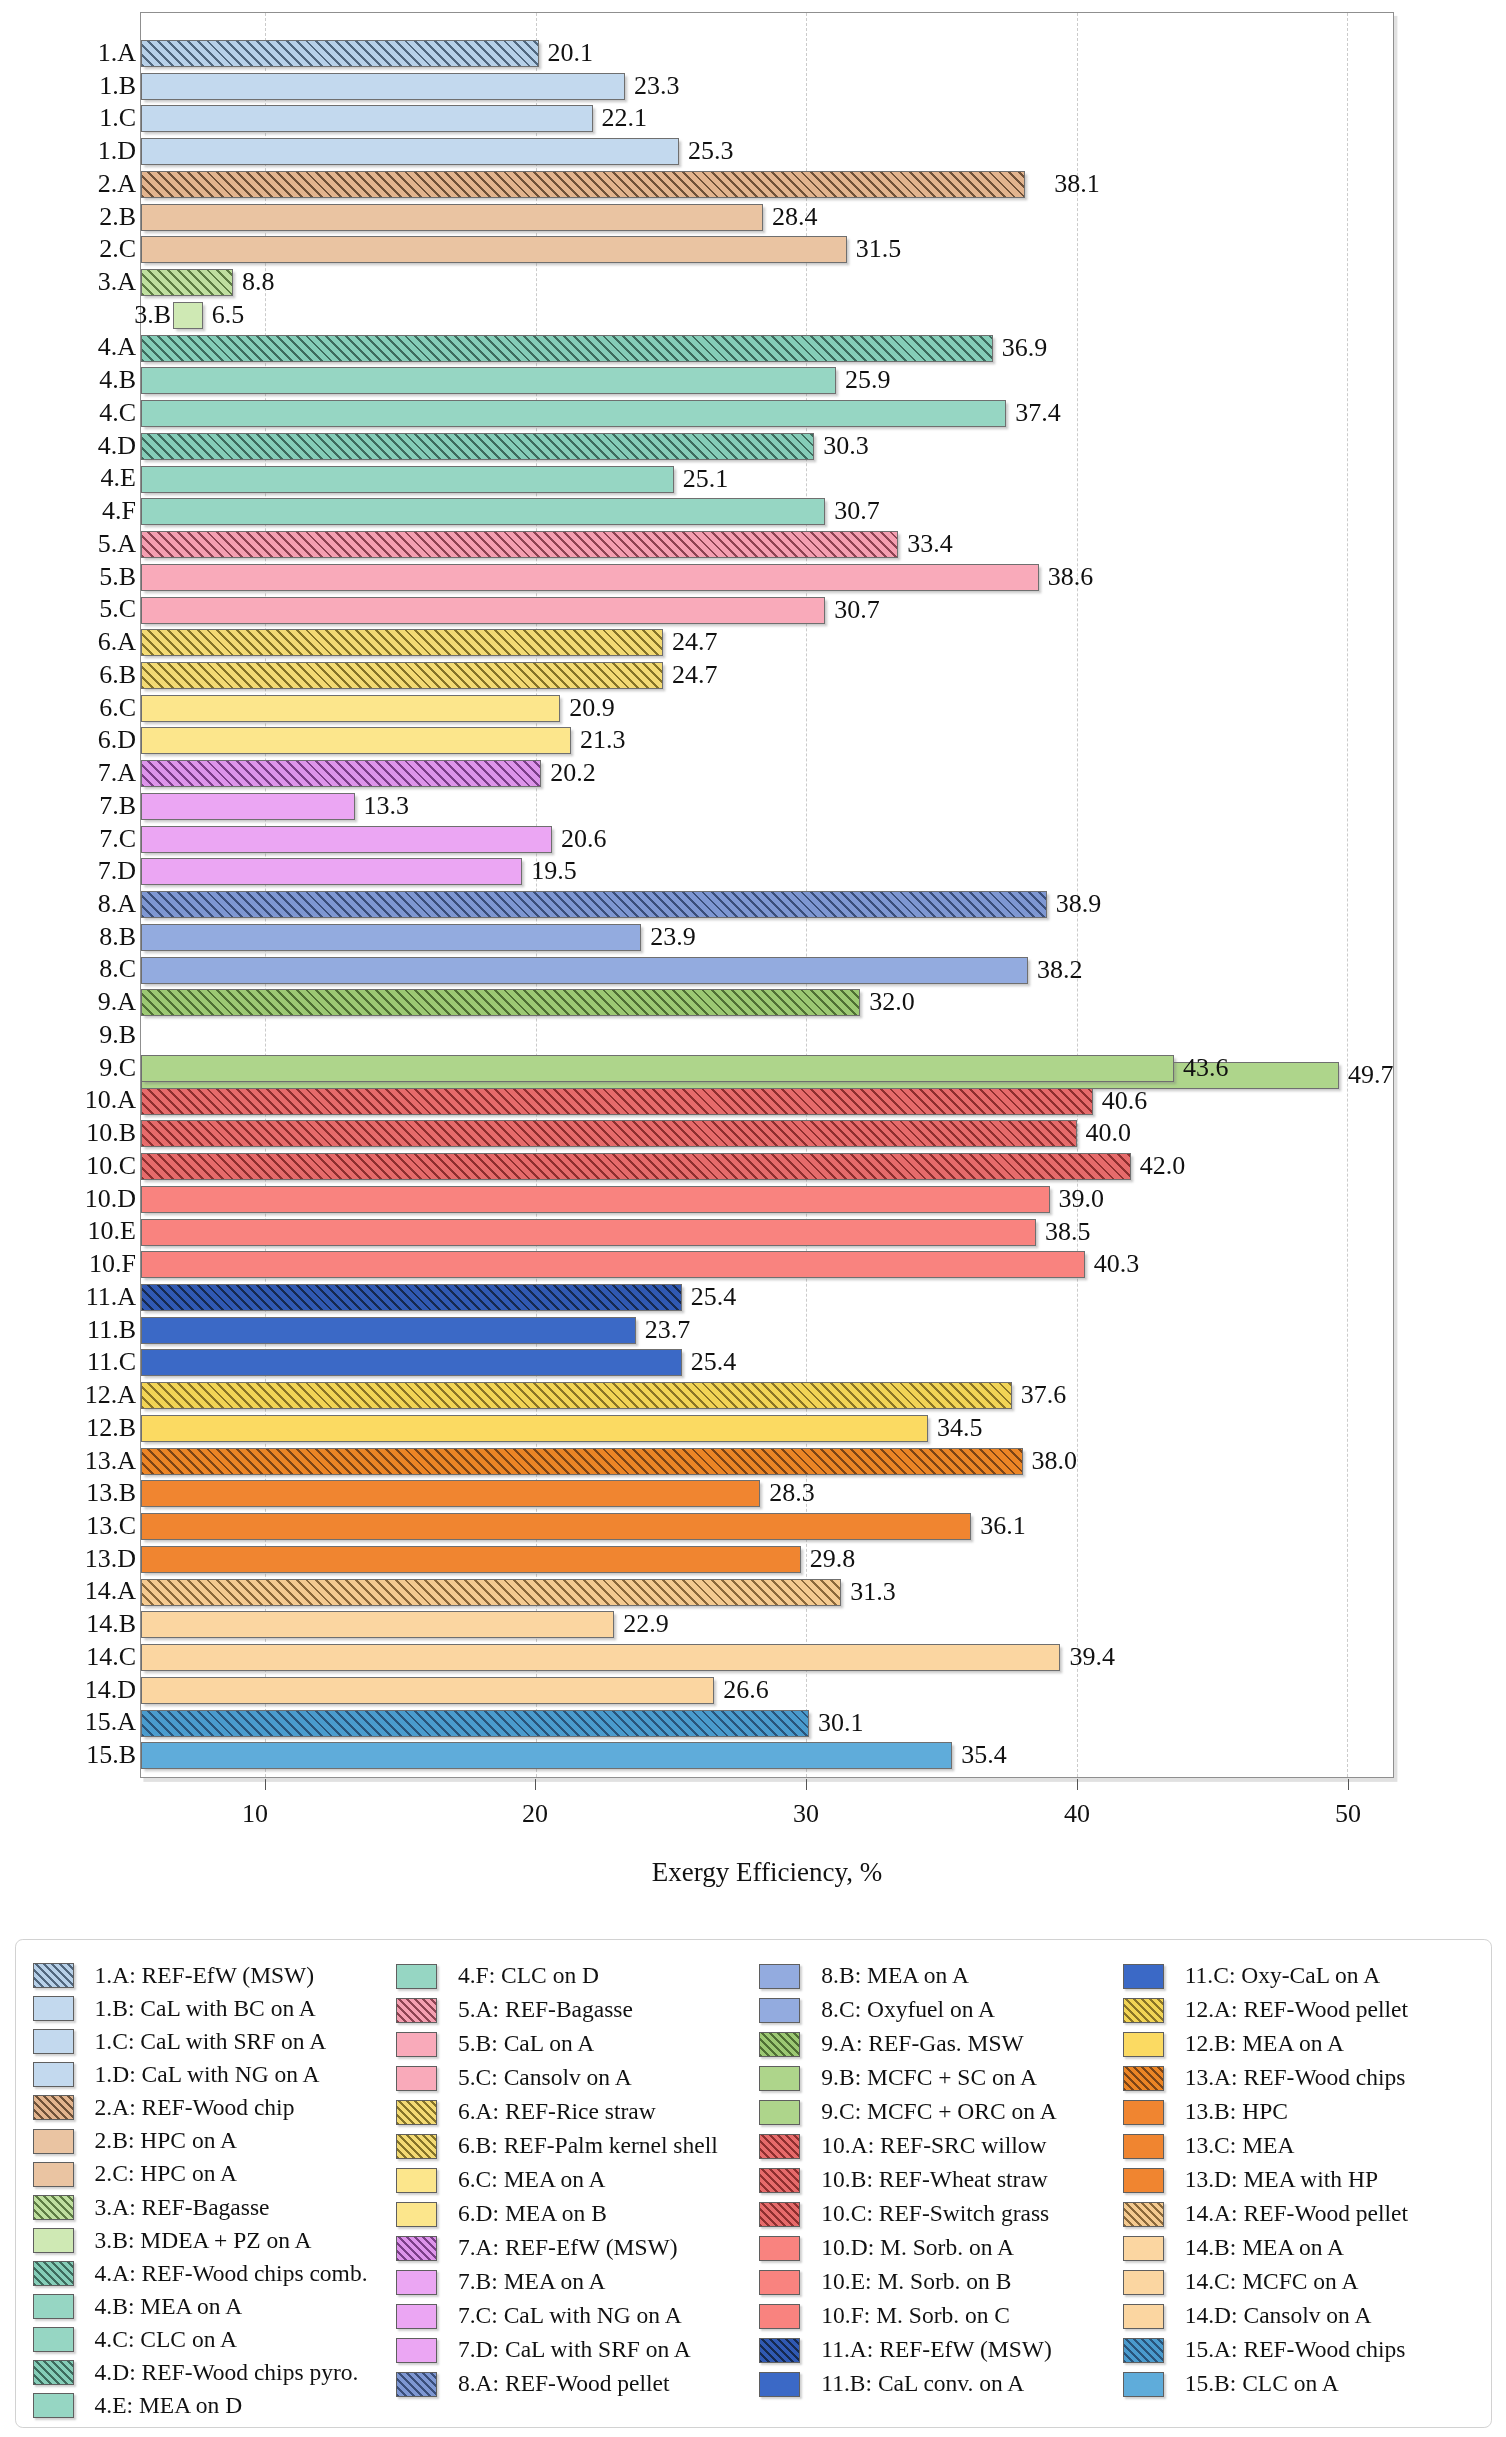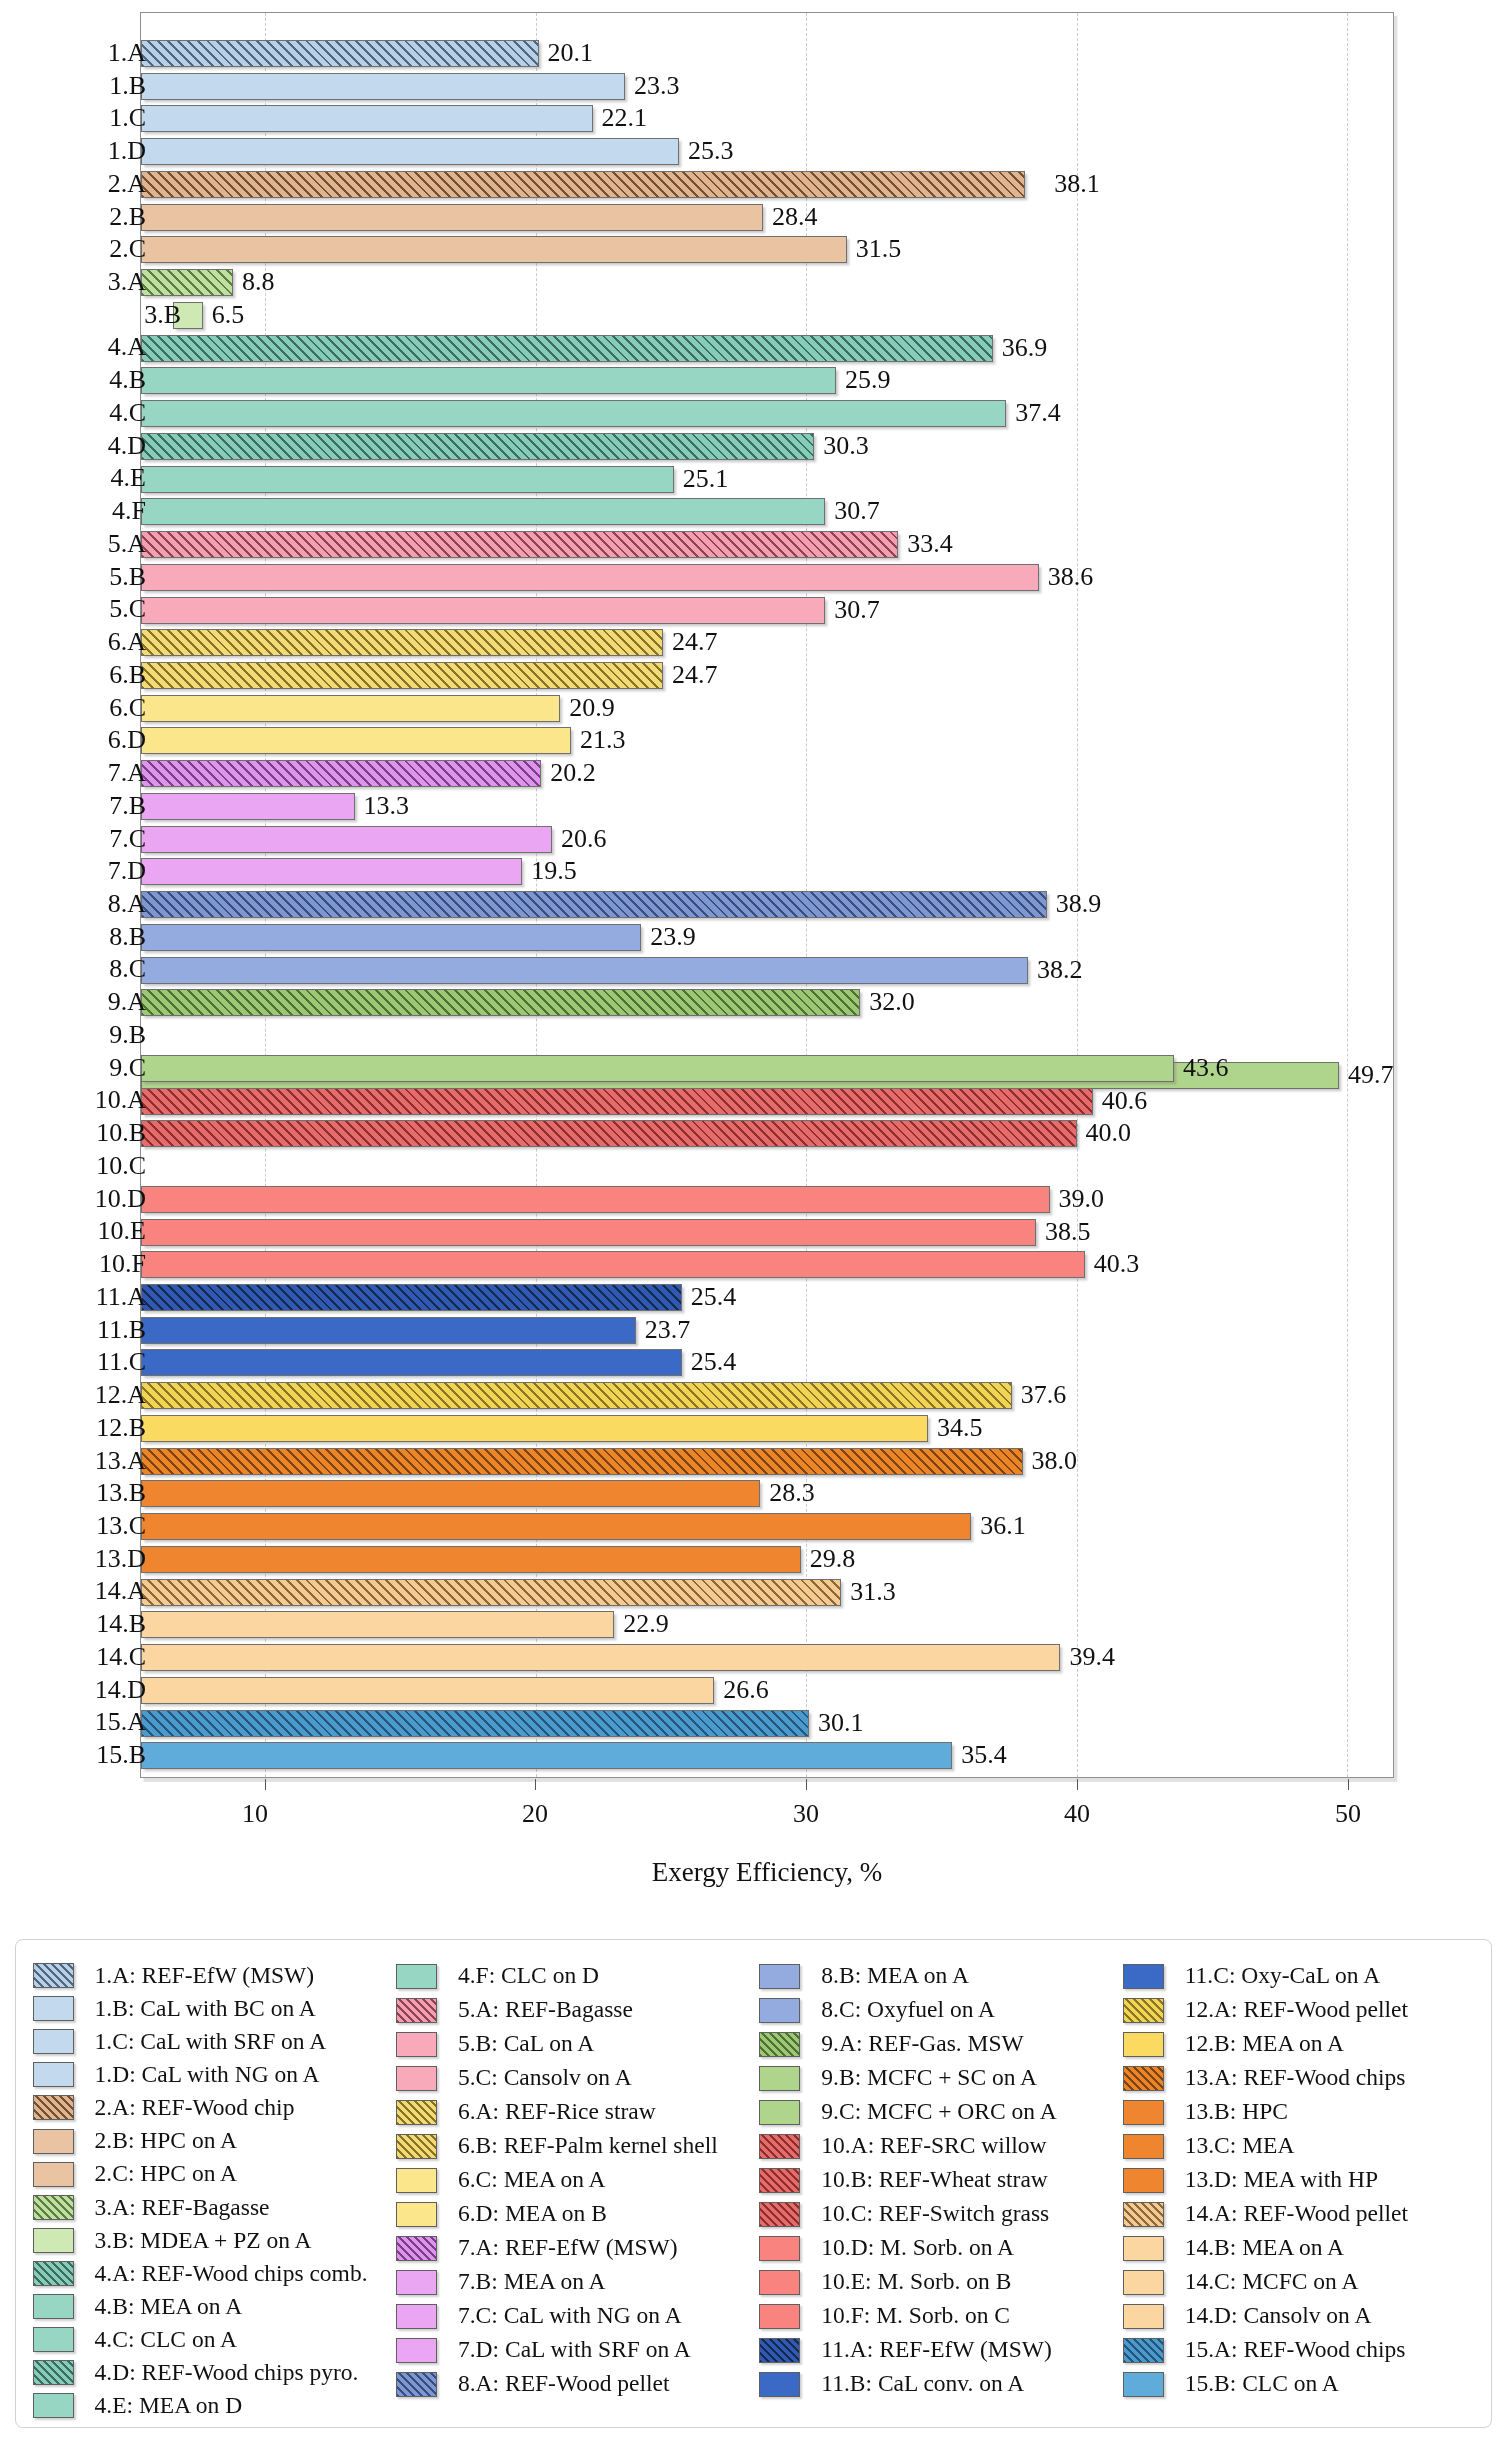--- a/index.html
+++ b/index.html
@@ -17,21 +17,21 @@
   .gridline{position:absolute;top:0;bottom:0;width:0;border-left:1.1px dashed #cbcbcb;}
   .bars-layer{position:absolute;left:0;right:0;top:23.5px;bottom:7.8px;}
   .bar-row{position:absolute;left:0;width:100%;display:flex;align-items:center;}
   .bar{
     height:27px;flex:0 0 auto;box-sizing:border-box;
     border:1.1px solid #6f6f6f;
     box-shadow:2.8px 3.4px 2.2px rgba(120,120,120,.38);
   }
   .bar-value{margin-left:9px;font-size:26px;line-height:1;white-space:nowrap;}
   .ylabel{
-    position:absolute;left:18px;width:128px;display:flex;align-items:center;
+    position:absolute;left:8px;width:128px;display:flex;align-items:center;
     justify-content:flex-end;font-size:26px;line-height:1;
   }
   .tick{position:absolute;top:1779px;height:11.2px;width:0;border-left:1.4px solid #555;}
   .ticklabel{
     position:absolute;top:1801px;transform:translateX(-50%);
     font-size:26px;line-height:1;
   }
   .xlabel{
     position:absolute;left:140px;width:1254px;top:1859px;text-align:center;
     font-size:27px;line-height:1;
@@ -191,20 +191,24 @@
           <div class="bar" style="width: 82.5054%; background-color: rgb(174, 213, 139);"></div>
           <span class="bar-value">43.6</span>
         </div>
         <div class="bar-row" style="top: 1048px; height: 33px;">
           <div class="bar" style="width: 76.0259%; background-color: rgb(230, 107, 107); background-image: repeating-linear-gradient(45deg, rgb(142, 47, 47) 0px, rgb(142, 47, 47) 2px, transparent 2px, transparent 7px);"></div>
           <span class="bar-value">40.6</span>
         </div>
         <div class="bar-row" style="top: 1080px; height: 33px;">
           <div class="bar" style="width: 74.73%; background-color: rgb(230, 107, 107); background-image: repeating-linear-gradient(45deg, rgb(142, 47, 47) 0px, rgb(142, 47, 47) 2px, transparent 2px, transparent 7px);"></div>
           <span class="bar-value">40.0</span>
+        </div>
+        <div class="bar-row" style="top: 1113px; height: 33px;">
+          <div class="bar" style="width: 79.0497%; background-color: rgb(230, 107, 107); background-image: repeating-linear-gradient(45deg, rgb(142, 47, 47) 0px, rgb(142, 47, 47) 2px, transparent 2px, transparent 7px);"></div>
+          <span class="bar-value">42.0</span>
         </div>
         <div class="bar-row" style="top: 1146px; height: 33px;">
           <div class="bar" style="width: 72.5702%; background-color: rgb(249, 131, 127);"></div>
           <span class="bar-value">39.0</span>
         </div>
         <div class="bar-row" style="top: 1179px; height: 33px;">
           <div class="bar" style="width: 71.4903%; background-color: rgb(249, 131, 127);"></div>
           <span class="bar-value">38.5</span>
         </div>
         <div class="bar-row" style="top: 1211px; height: 33px;">

